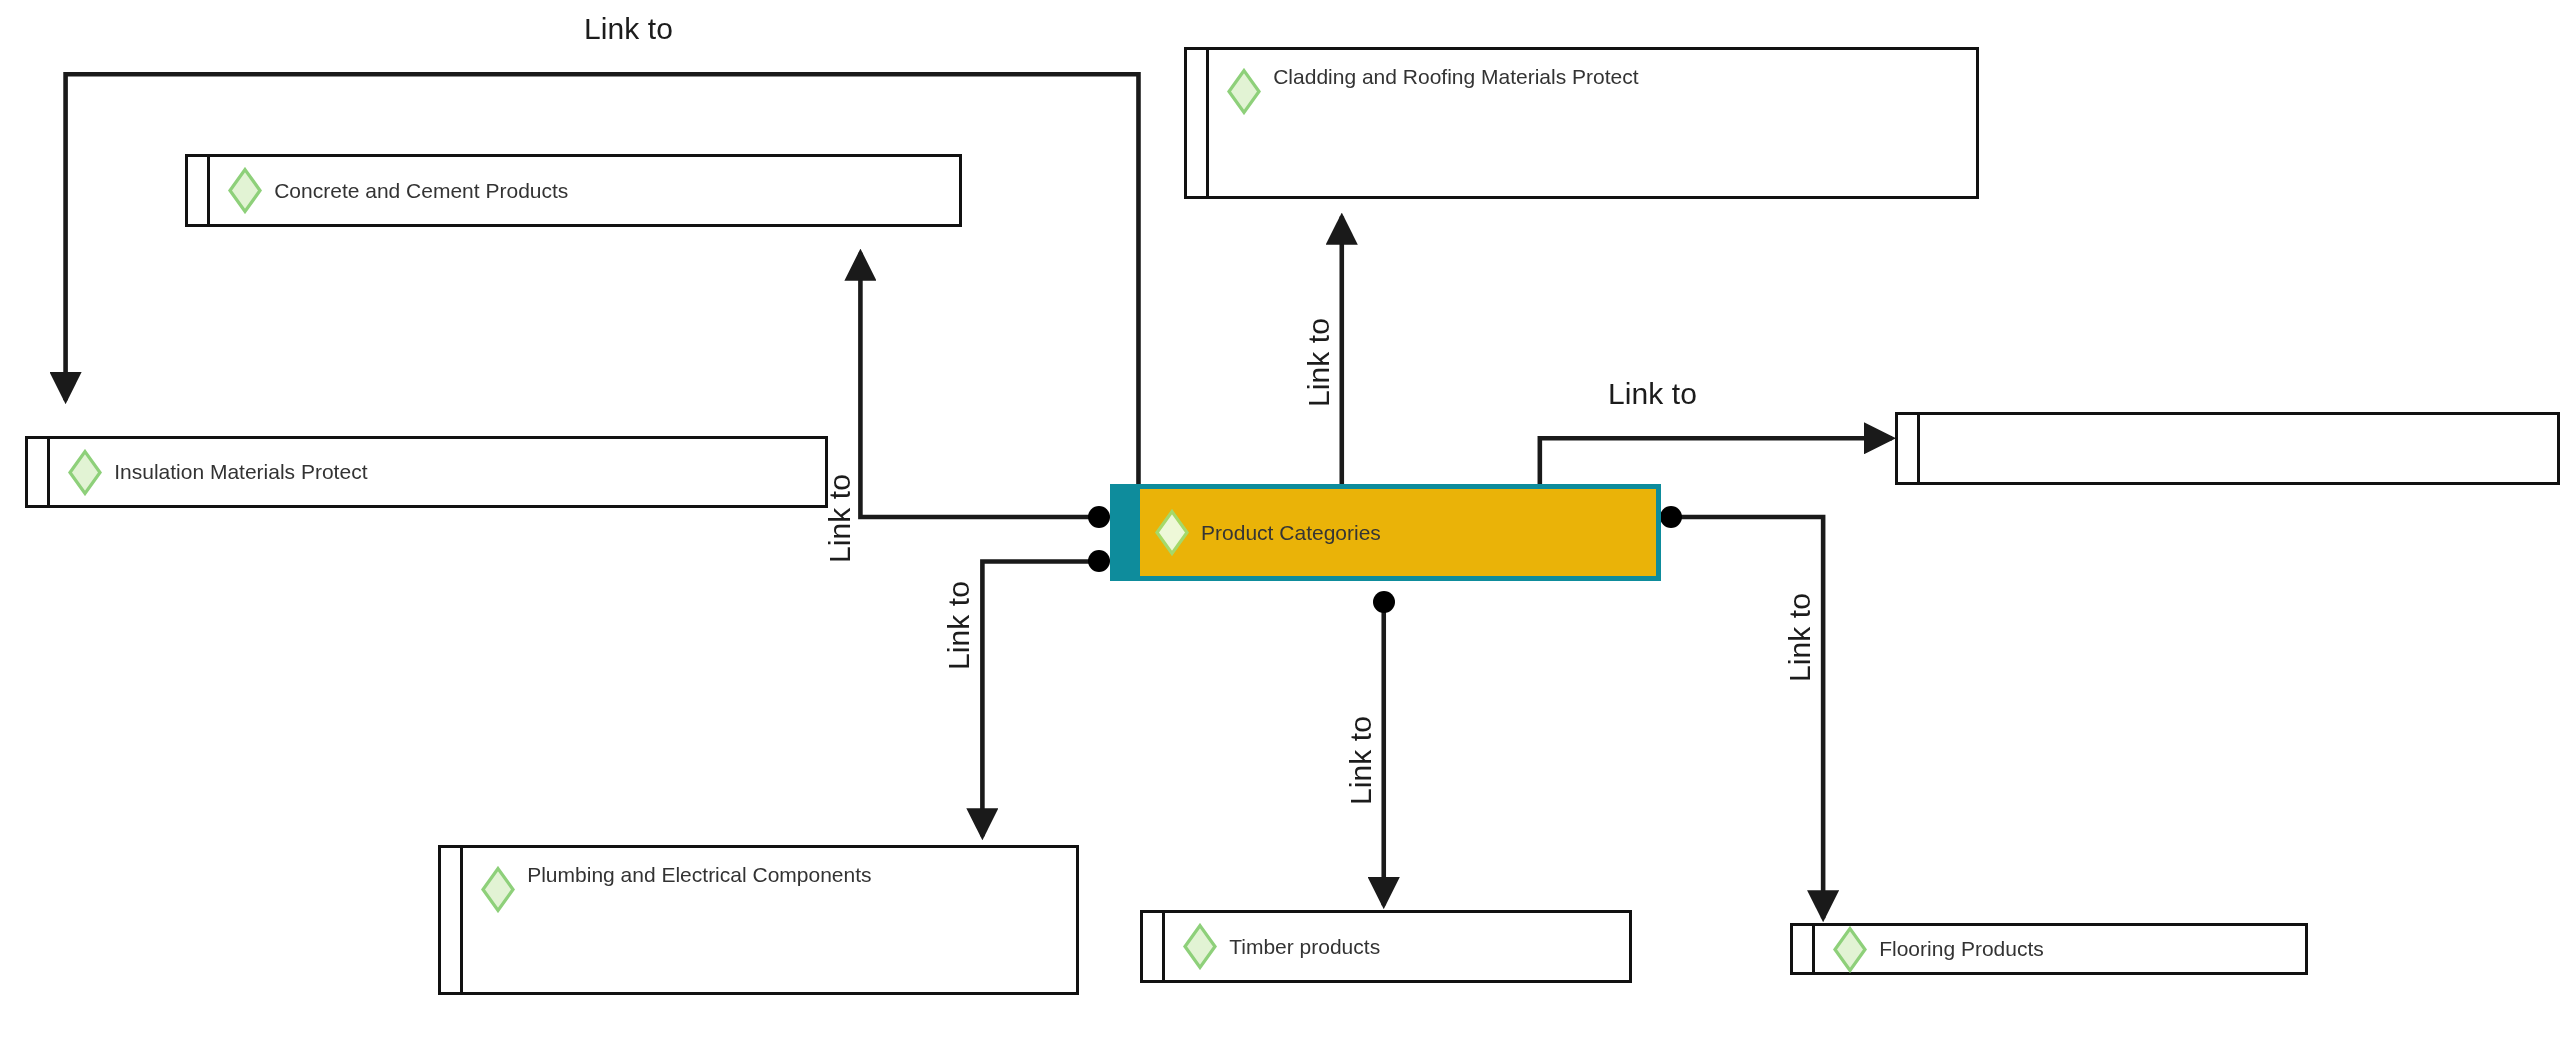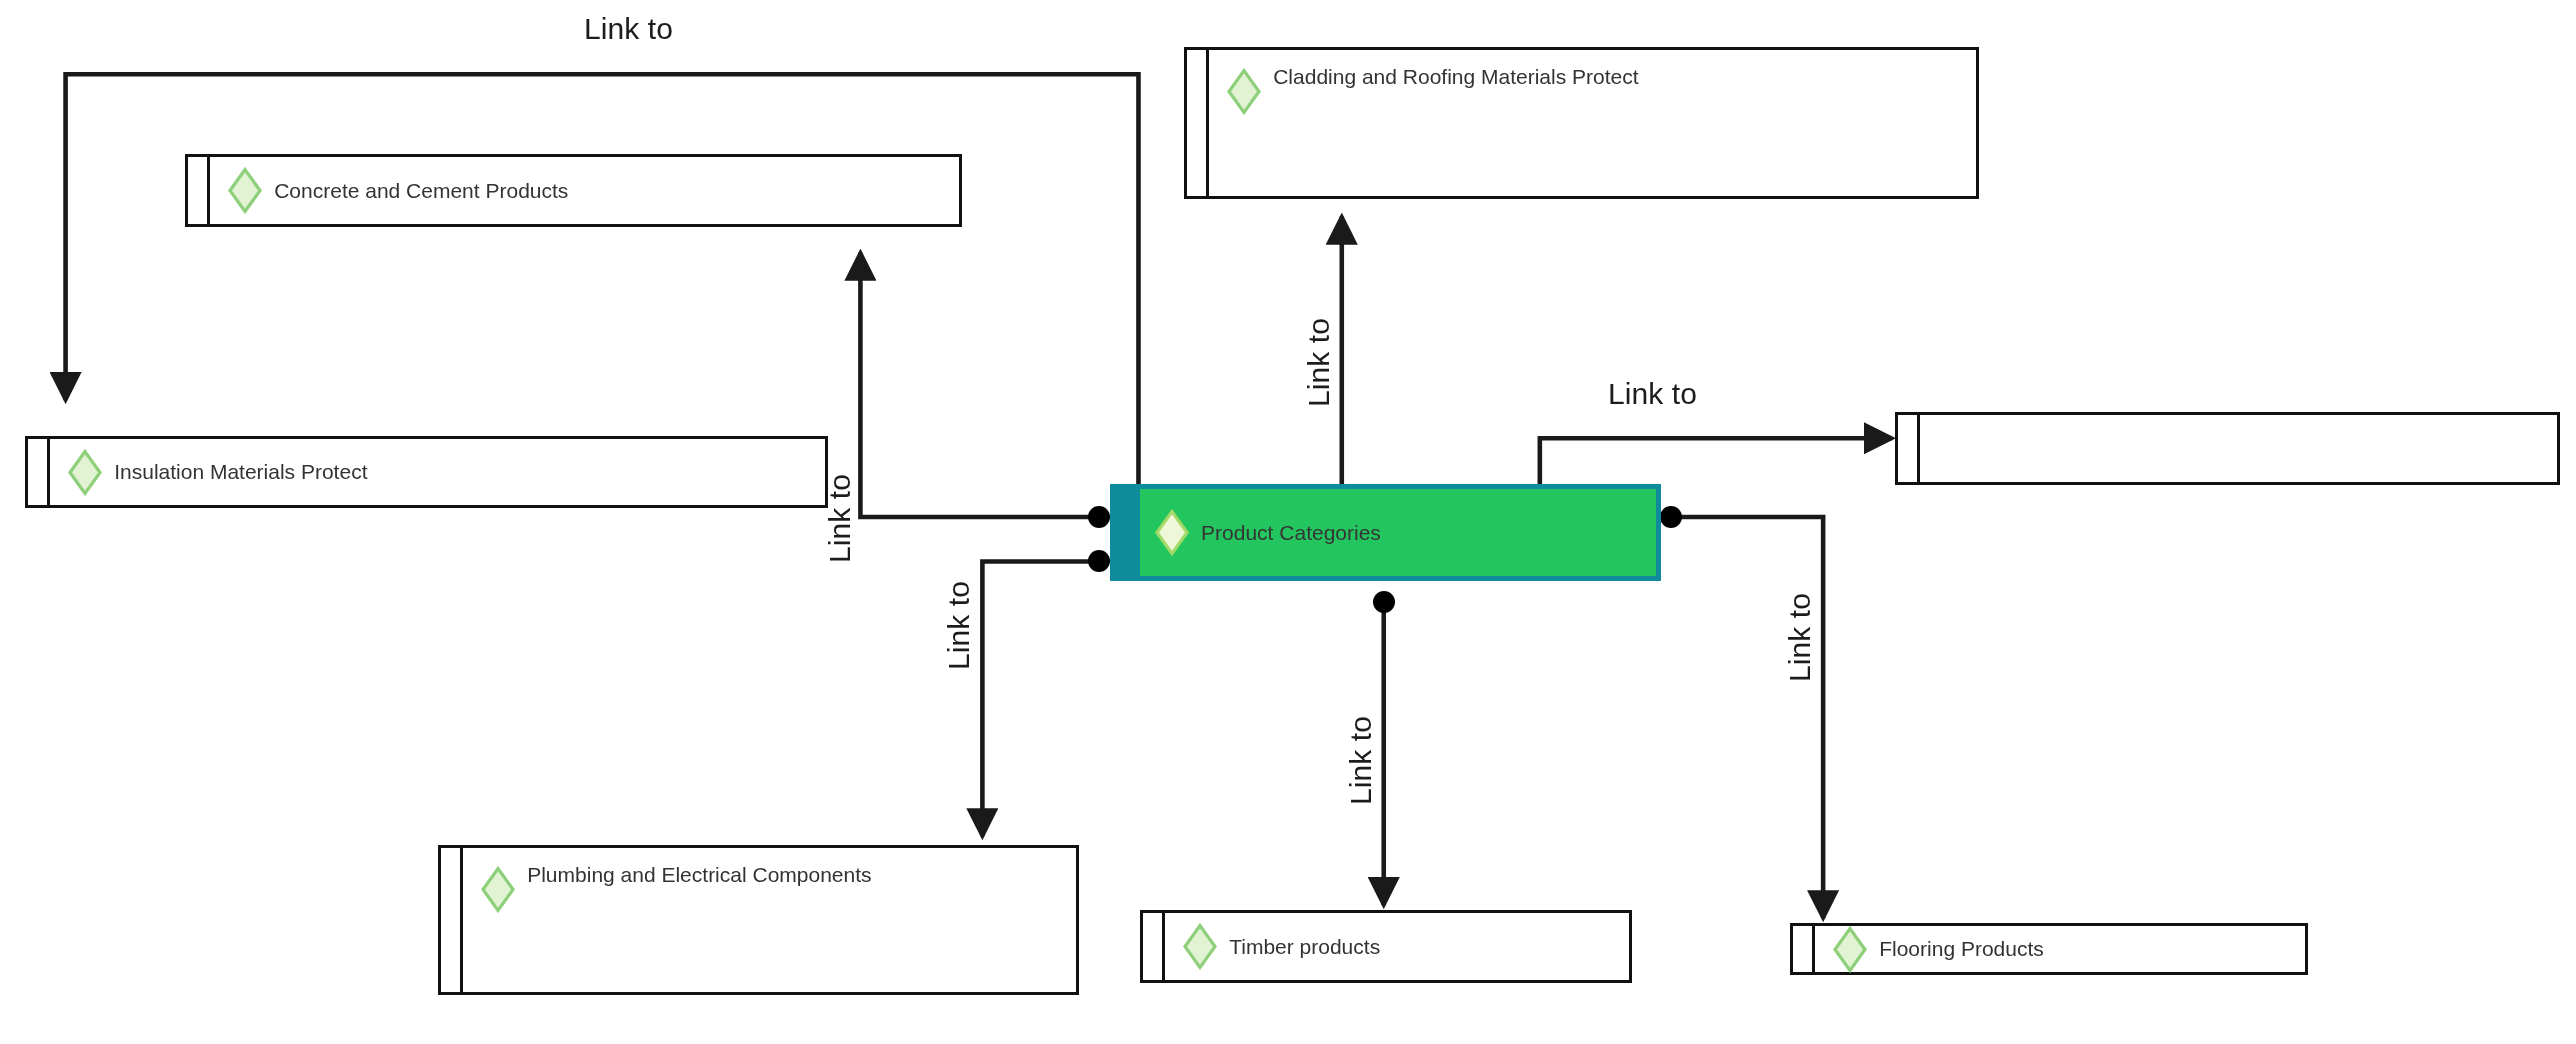--- a/index.html
+++ b/index.html
@@ -97,21 +97,21 @@
     background: #0e8c9c;
     padding: 4.6px;
   }
   .node.selected .node-stripe {
     width: 25px;
     flex: 0 0 25px;
     border-right: 0;
     background: #0e8c9c;
   }
   .node.selected .node-body {
-    background: #22c55e;
+    background: #eab308;
     padding: 0 13px 0 15.7px;
   }
   .node.selected .node-label {
     color: #353535;
   }
 </style>
 </head>
 <body>
 
 <div id="canvas">

